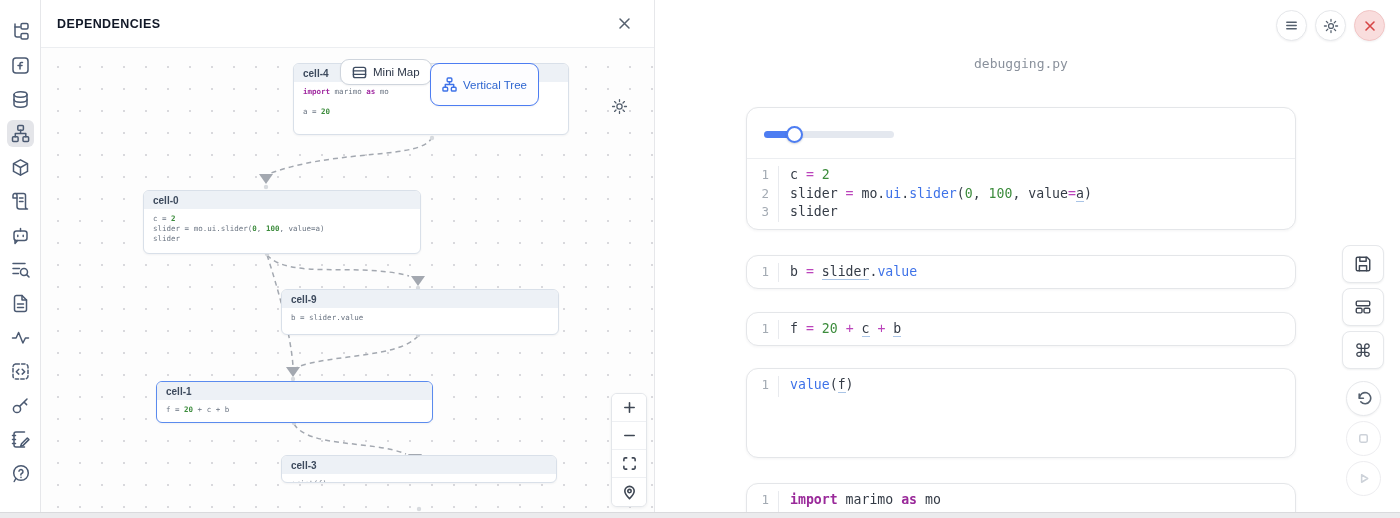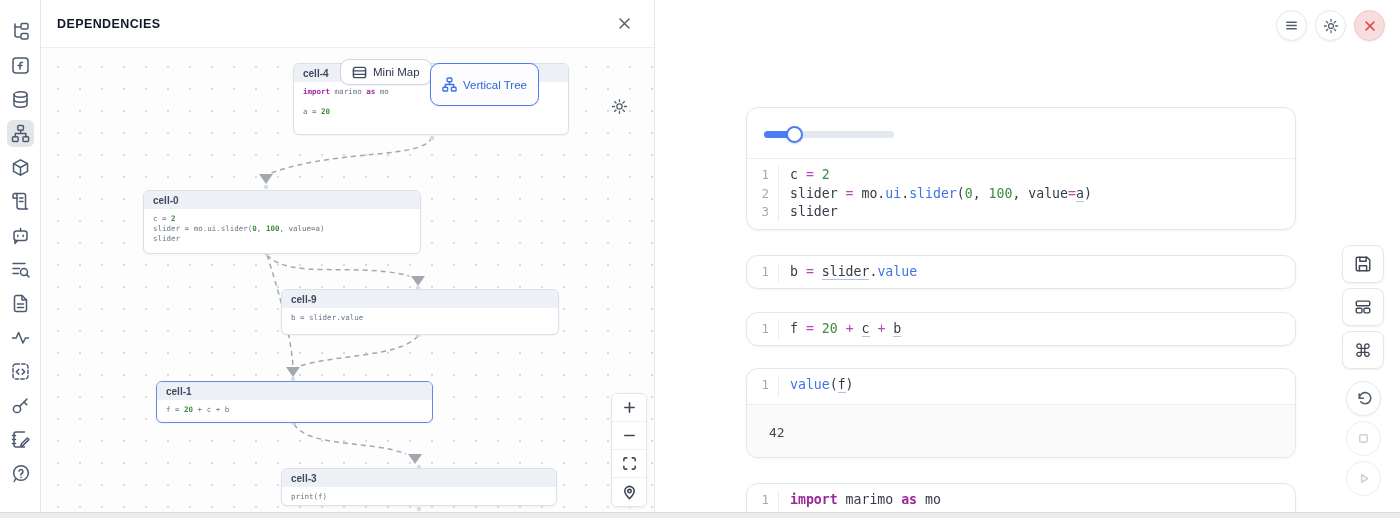--- a/index.html
+++ b/index.html
@@ -239,21 +239,21 @@
         <div class="gnode-b">
           <div class="nline"><span class="tk-nv">b = slider.value</span></div>
         </div>
       </div>
       <div class="gnode selected" style="left:115px;top:333px;width:277px;height:42px">
         <div class="gnode-h">cell-1</div>
         <div class="gnode-b">
           <div class="nline"><span class="tk-nv">f = </span><span class="tk-nnum">20</span><span class="tk-nv"> + c + b</span></div>
         </div>
       </div>
-      <div class="gnode" style="left:240px;top:420px;width:276px;height:38px">
+      <div class="gnode" style="left:240px;top:407px;width:276px;height:28px">
         <div class="gnode-h">cell-3</div>
         <div class="gnode-b">
           <div class="nline"><span class="tk-nv">print(f)</span></div>
         </div>
       </div>
 
       <button class="view-btn" style="left:299px;top:11px">
         <svg width="15" height="15" viewBox="0 0 16 16">
             <rect x="1.5" y="2.5" width="13" height="11" rx="2"></rect>
             <path d="M1.5 6.3h13M1.5 10h13"></path>
@@ -314,20 +314,21 @@
           <circle cx="10" cy="10" r="3.1"></circle>
           <path d="M10 1.8v2.4M10 15.8v2.4M1.8 10h2.4M15.8 10h2.4M4.2 4.2l1.7 1.7M14.1 14.1l1.7 1.7M15.8 4.2l-1.7 1.7M5.9 14.1l-1.7 1.7"></path>
         </svg>
     </button>
     <button class="circle-btn danger" style="left:698px;top:10px">
       <svg width="14" height="14" viewBox="0 0 14 14">
           <path d="M3 3l8 8M11 3l-8 8"></path>
         </svg>
     </button>
 
+    <div class="nb-title">debugging.py</div>
 
     <div class="card" style="top:107px;height:123px">
       <div class="slider-zone">
         <div class="sl-track">
           <div class="sl-fill" style="width: 23%;"></div>
           <div class="sl-thumb" style="left: 23%;"></div>
         </div>
       </div>
       <div class="code-area">
         <div class="gutter">
@@ -367,21 +368,20 @@
 
     <div class="card" style="top:368px;height:90px">
       <div class="code-area" style="height:35px">
         <div class="gutter">
             <div>1</div>
           </div>
         <div class="codecol">
             <div class="cline"><span class="tk-fn">value</span><span class="tk-v">(</span><span class="tk-vu">f</span><span class="tk-v">)</span></div>
           </div>
       </div>
-      <div class="out-zone">42</div>
     </div>
 
     <div class="card" style="top:483px;height:52px">
       <div class="code-area">
         <div class="gutter">
           <div>1</div>
           <div>2</div>
         </div>
         <div class="codecol">
             <div class="cline"><span class="tk-kw">import</span><span class="tk-v"> marimo </span><span class="tk-kw">as</span><span class="tk-v"> mo</span></div>

